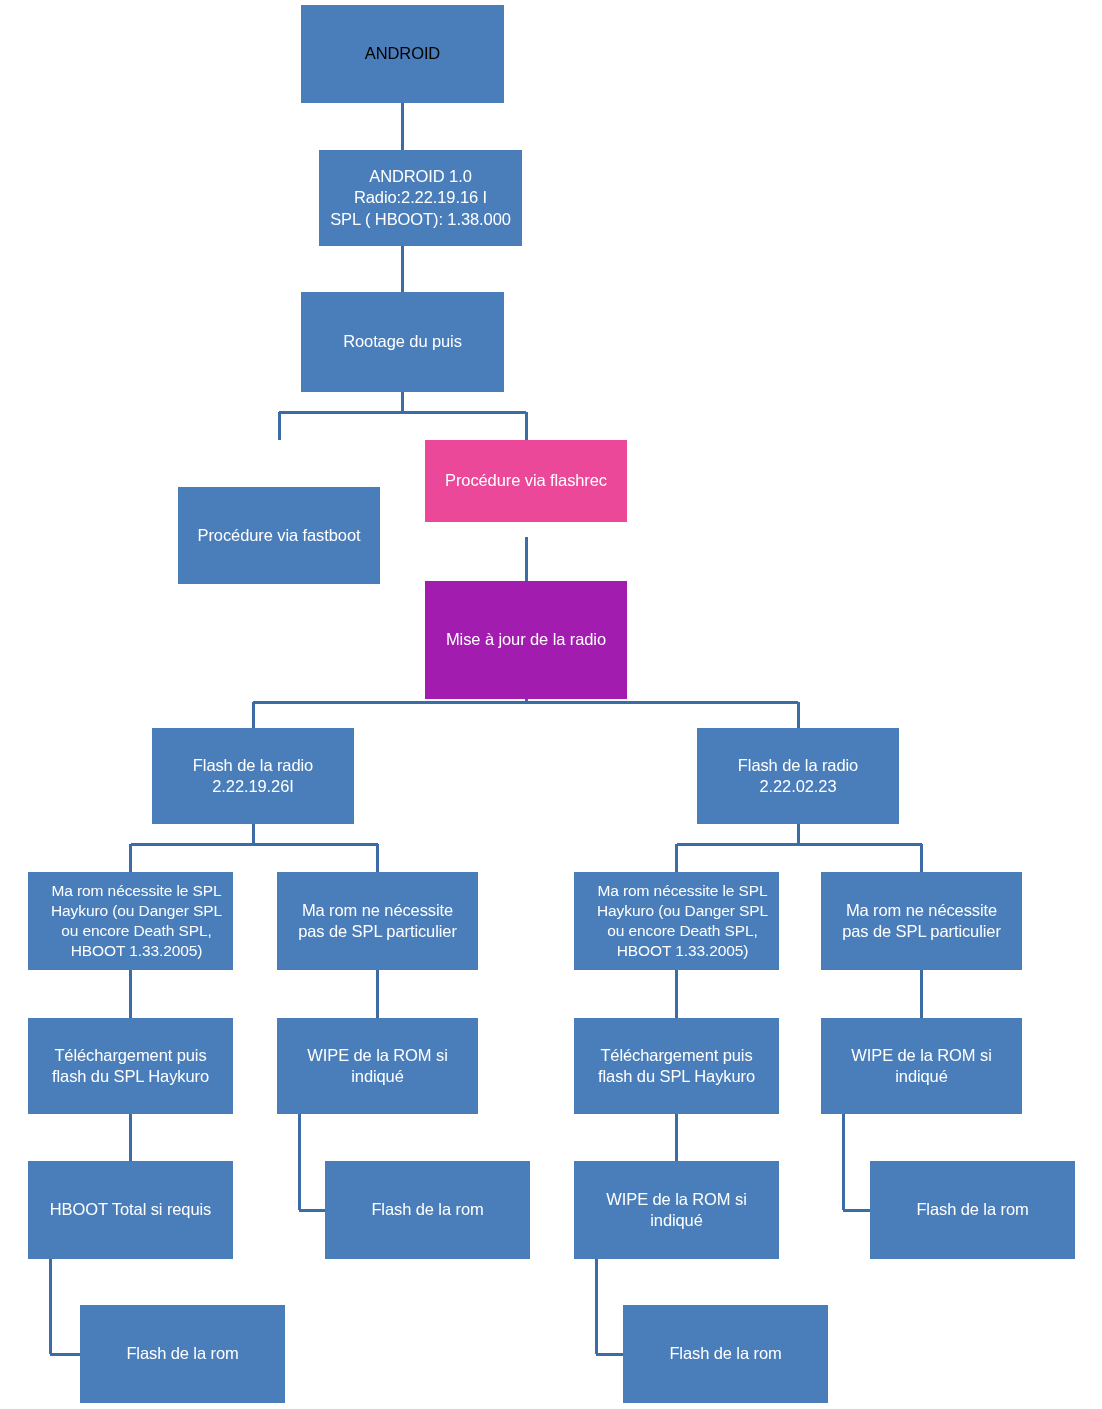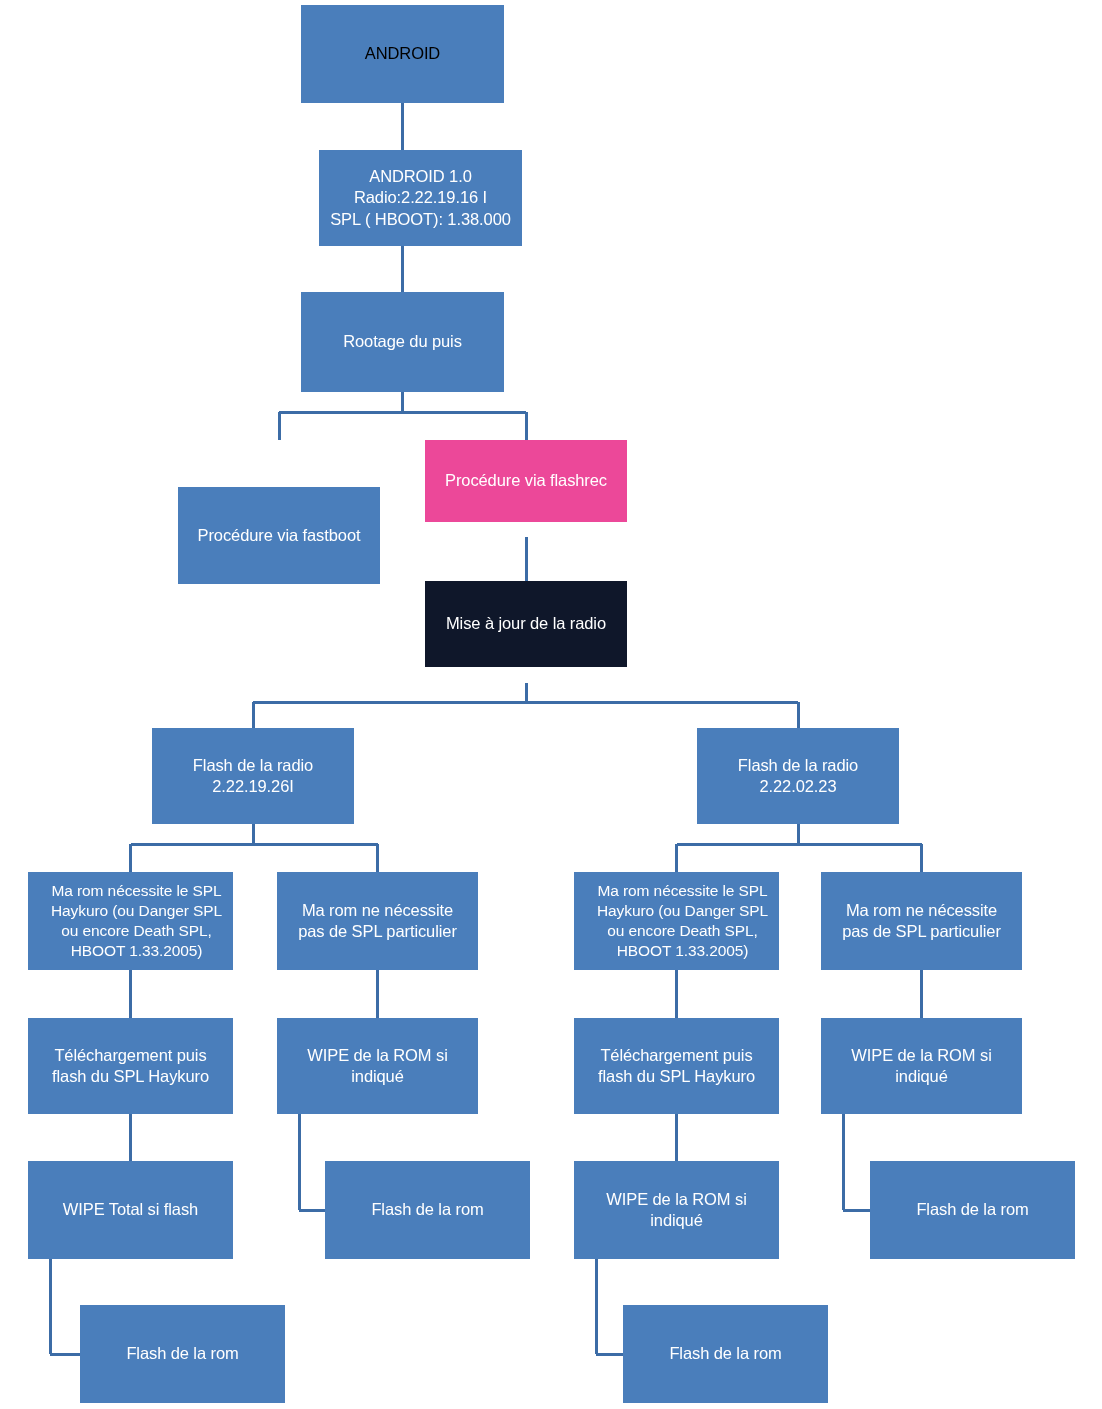--- a/index.html
+++ b/index.html
@@ -95,21 +95,21 @@
       <line x1="596" y1="1354" x2="623" y2="1354" stroke="#3c6ca6" stroke-width="3" shape-rendering="crispEdges"></line>
     </svg>
   <div id="nodes">
       <div class="node" style="left: 301px; top: 5px; width: 203px; height: 98px; background: rgb(74, 126, 187); color: #000000;">ANDROID</div>
       <div class="node" style="left: 301px; top: 150px; width: 203px; height: 96px; background: rgb(74, 126, 187); color: rgb(255, 255, 255); margin-left: 18px;">ANDROID 1.0
 Radio:2.22.19.16 I
 SPL ( HBOOT): 1.38.000</div>
       <div class="node" style="left: 301px; top: 292px; width: 203px; height: 100px; background: rgb(74, 126, 187); color: rgb(255, 255, 255);">Rootage du puis</div>
       <div class="node" style="left: 178px; top: 440px; width: 202px; height: 97px; background: rgb(74, 126, 187); color: rgb(255, 255, 255); margin-top: 47px;">Procédure via fastboot</div>
       <div class="node" style="left: 425px; top: 440px; width: 202px; height: 82px; background: #ec4899; color: rgb(255, 255, 255);">Procédure via flashrec</div>
-      <div class="node" style="left: 425px; top: 581px; width: 202px; height: 86px; background: #0f172a; color: rgb(255, 255, 255);">Mise à jour de la radio</div>
+      <div class="node" style="left: 425px; top: 581px; width: 202px; height: 118px; background: #a21caf; color: rgb(255, 255, 255);">Mise à jour de la radio</div>
       <div class="node" style="left: 152px; top: 728px; width: 202px; height: 96px; background: rgb(74, 126, 187); color: rgb(255, 255, 255);">Flash de la radio
 2.22.19.26I</div>
       <div class="node" style="left: 697px; top: 728px; width: 202px; height: 96px; background: rgb(74, 126, 187); color: rgb(255, 255, 255);">Flash de la radio
 2.22.02.23</div>
       <div class="node small" style="left: 28px; top: 872px; width: 205px; height: 98px; background: rgb(74, 126, 187); color: rgb(255, 255, 255);">Ma rom nécessite le SPL
 Haykuro (ou Danger SPL
 ou encore Death SPL,
 HBOOT 1.33.2005)</div>
       <div class="node" style="left: 277px; top: 872px; width: 201px; height: 98px; background: rgb(74, 126, 187); color: rgb(255, 255, 255);">Ma rom ne nécessite
 pas  de SPL particulier</div>
@@ -120,21 +120,21 @@
       <div class="node" style="left: 821px; top: 872px; width: 201px; height: 98px; background: rgb(74, 126, 187); color: rgb(255, 255, 255);">Ma rom ne nécessite
 pas  de SPL particulier</div>
       <div class="node" style="left: 28px; top: 1018px; width: 205px; height: 96px; background: rgb(74, 126, 187); color: rgb(255, 255, 255);">Téléchargement puis
 flash du SPL Haykuro</div>
       <div class="node" style="left: 277px; top: 1018px; width: 201px; height: 96px; background: rgb(74, 126, 187); color: rgb(255, 255, 255);">WIPE de la ROM si
 indiqué</div>
       <div class="node" style="left: 574px; top: 1018px; width: 205px; height: 96px; background: rgb(74, 126, 187); color: rgb(255, 255, 255);">Téléchargement puis
 flash du SPL Haykuro</div>
       <div class="node" style="left: 821px; top: 1018px; width: 201px; height: 96px; background: rgb(74, 126, 187); color: rgb(255, 255, 255);">WIPE de la ROM si
 indiqué</div>
-      <div class="node" style="left: 28px; top: 1161px; width: 205px; height: 98px; background: rgb(74, 126, 187); color: rgb(255, 255, 255);">WIPE Total si flash</div>
+      <div class="node" style="left: 28px; top: 1161px; width: 205px; height: 98px; background: rgb(74, 126, 187); color: rgb(255, 255, 255);">HBOOT Total si requis</div>
       <div class="node" style="left: 325px; top: 1161px; width: 205px; height: 98px; background: rgb(74, 126, 187); color: rgb(255, 255, 255);">Flash de la rom</div>
       <div class="node" style="left: 574px; top: 1161px; width: 205px; height: 98px; background: rgb(74, 126, 187); color: rgb(255, 255, 255);">WIPE de la ROM si
 indiqué</div>
       <div class="node" style="left: 870px; top: 1161px; width: 205px; height: 98px; background: rgb(74, 126, 187); color: rgb(255, 255, 255);">Flash de la rom</div>
       <div class="node" style="left: 80px; top: 1305px; width: 205px; height: 98px; background: rgb(74, 126, 187); color: rgb(255, 255, 255);">Flash de la rom</div>
       <div class="node" style="left: 623px; top: 1305px; width: 205px; height: 98px; background: rgb(74, 126, 187); color: rgb(255, 255, 255);">Flash de la rom</div>
     </div>
 </div>
 
 </body></html>

